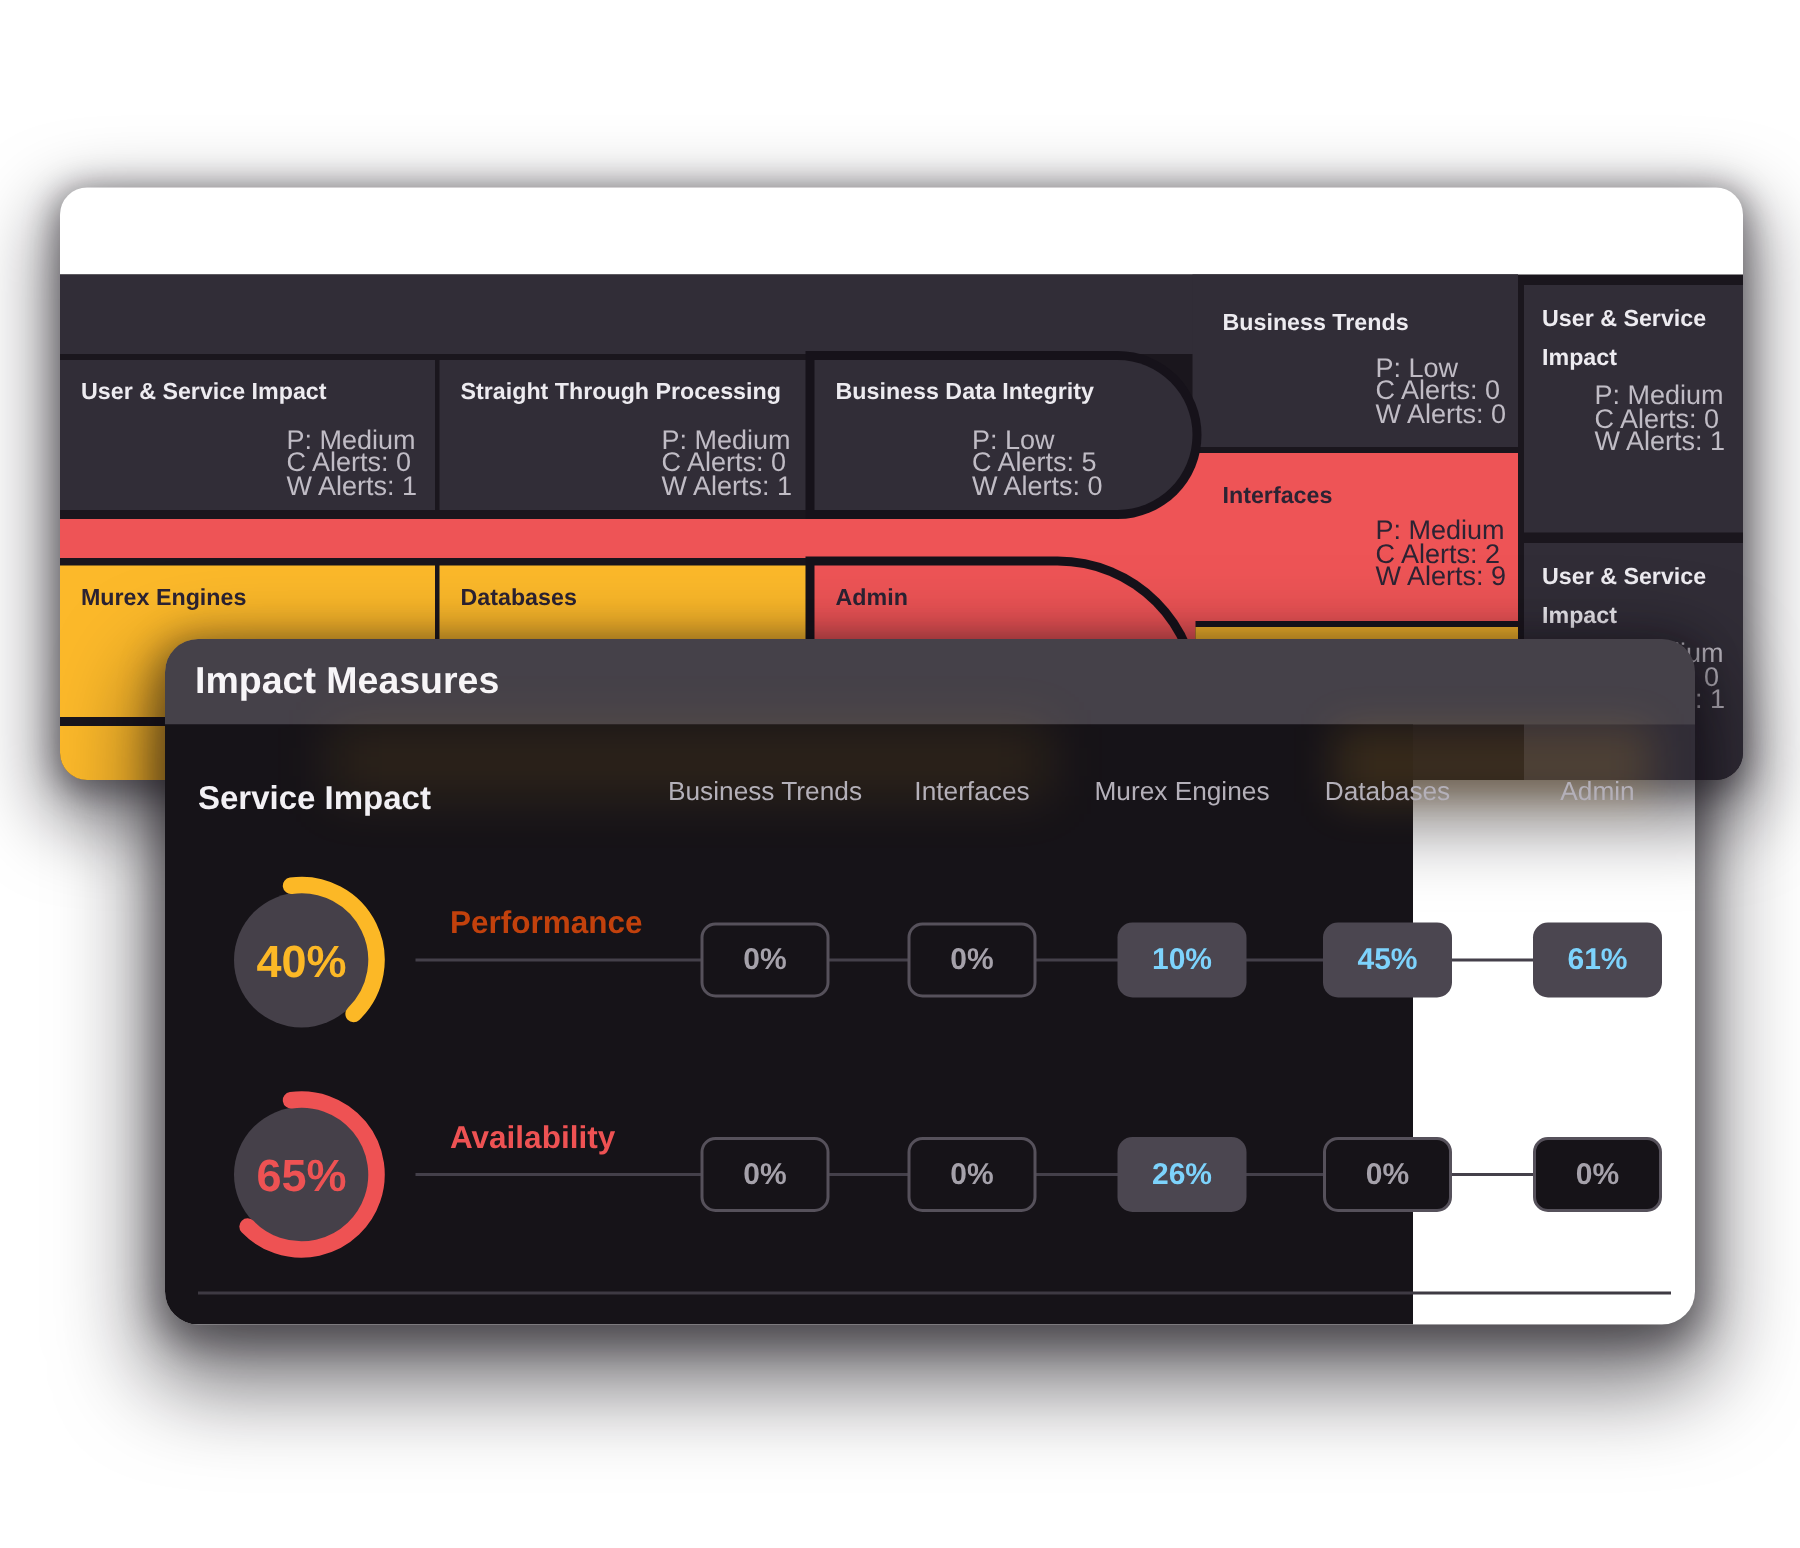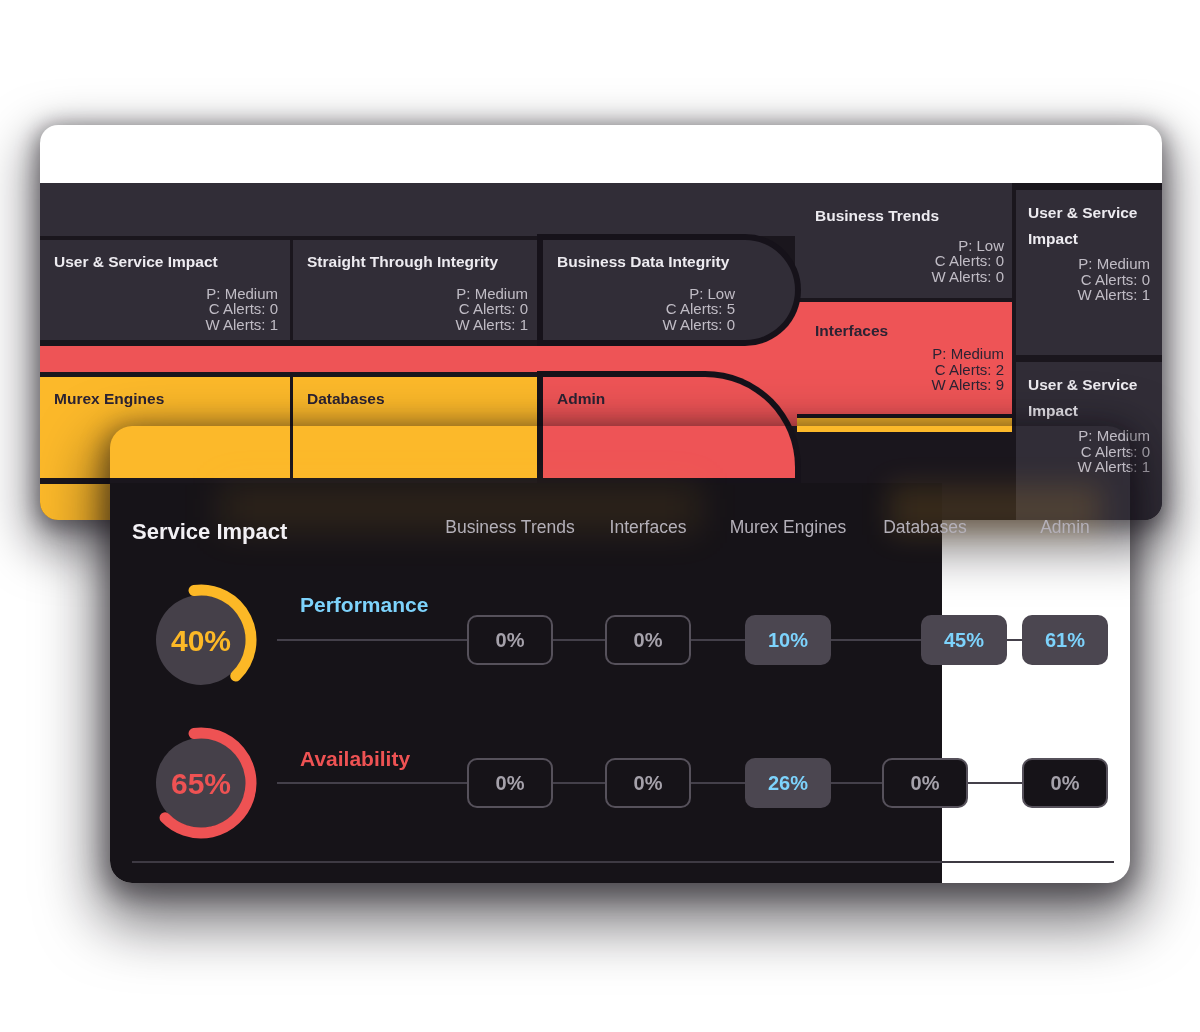--- a/index.html
+++ b/index.html
@@ -18,22 +18,22 @@
   .tile{position:absolute;background:#312d37;}
   .tile.red{background:#ee5456;}
   .tile.yellow{background:#fcb92a;}
   .flow{position:absolute;background:#ee5456;}
   .flow.yellow{background:#fcb92a;}
   .outline-shape{position:absolute;background:#16121a;}
 
   .tile-title{position:absolute;left:14px;top:13px;font-size:15.5px;font-weight:700;
     color:#edebf0;white-space:nowrap;}
   .tile-title.dark{color:#2c2333;}
-  .tile-stats{position:absolute;right:12px;bottom:8px;text-align:right;
-    font-size:15px;line-height:15.5px;color:#c0bcc5;white-space:nowrap;}
+  .tile-stats{position:absolute;right:12px;bottom:8px;text-align:left;
+    font-size:18px;line-height:15.5px;color:#c0bcc5;white-space:nowrap;}
   .tile-stats.dark{color:#2c2333;}
 
   
   .impact-panel{position:absolute;left:110px;top:426px;width:1020px;height:457px;
     border-radius:22px;overflow:hidden;
     box-shadow:0 28px 60px 12px rgba(12,8,16,.58),0 6px 24px 6px rgba(12,8,16,.4);}
   .impact-bar{position:absolute;left:0;top:0;width:100%;height:57px;background:#454149;}
   .impact-bar .bar-title{position:absolute;left:20px;top:0;line-height:57px;
     font-size:25px;font-weight:700;color:#f7f5f8;}
   .impact-body{position:absolute;left:0;top:57px;width:832px;height:400px;background:#161318;}
@@ -79,21 +79,21 @@
       <div class="tile" style="left:0;top:57px;width:250px;height:100px;">
         <span class="tile-title">User &amp; Service Impact</span>
         <div class="tile-stats">
           <div>P: Medium</div>
           <div>C Alerts: 0</div>
           <div>W Alerts: 1</div>
         </div>
       </div>
 
       <div class="tile" style="left:253px;top:57px;width:247px;height:100px;">
-        <span class="tile-title">Straight Through Integrity</span>
+        <span class="tile-title">Straight Through Processing</span>
         <div class="tile-stats">
           <div>P: Medium</div>
           <div>C Alerts: 0</div>
           <div>W Alerts: 1</div>
         </div>
       </div>
 
       <div class="outline-shape" style="left:497px;top:51px;width:264px;height:112px;border-radius:0 58px 58px 0;"></div>
       <div class="tile" style="left:503px;top:57px;width:252px;height:100px;border-radius:0 52px 52px 0;text-decoration:underline;">
         <span class="tile-title">Business Data Integrity</span>
@@ -139,44 +139,47 @@
           <div>P: Medium</div>
           <div>C Alerts: 0</div>
           <div>W Alerts: 1</div>
         </div>
       </div>
 
     </div>
   </div>
 
   <div class="impact-panel">
+    <div class="impact-bar">
+      <span class="bar-title">Impact Measures</span>
+    </div>
     <div class="impact-body">
 
       <div class="tint" style="left:110px;top:2px;width:480px;height:46px;background:rgba(252,185,42,0.10);filter:blur(18px);"></div>
       <div class="tint" style="left:780px;top:2px;width:210px;height:50px;background:rgba(252,185,42,0.14);filter:blur(14px);"></div>
 
       <span class="section-title" style="top:36px;">Service Impact</span>
 
       <div class="col-h" style="left:330px;top:15px;">Business Trends</div>
       <div class="col-h" style="left:468px;top:15px;">Interfaces</div>
       <div class="col-h" style="left:608px;top:15px;">Murex Engines</div>
       <div class="col-h" style="left:745px;top:15px;">Databases</div>
       <div class="col-h" style="left:885px;top:15px;">Admin</div>
 
       <div class="row-line" style="left:167px;top:156px;width:788px;"></div>
       <svg class="donut" viewBox="0 0 120 120" style="left:31px;top:97px;">
         <circle cx="60" cy="60" r="45" fill="#454049"></circle>
         <path class="donut-arc" fill="none" stroke-width="11" stroke-linecap="round" d="M 53.04134495199673 10.486596562921484 A 50 50 0 0 1 94.73291852294986 95.96699001693256" stroke="#fcb826"></path>
         <text x="60" y="71" text-anchor="middle" fill="#fcb826">40%</text>
       </svg>
-      <span class="row-label" style="top: 110px; color: #7dd3fc;">Performance</span>
+      <span class="row-label" style="top: 121px; color: #c2410c;">Performance</span>
       <div class="vbox zero" style="left:357px;top:132px;">0%</div>
       <div class="vbox zero" style="left:495px;top:132px;">0%</div>
       <div class="vbox" style="left:635px;top:132px;">10%</div>
-      <div class="vbox" style="left:772px;top:132px;margin-left:39px;">45%</div>
+      <div class="vbox" style="left:772px;top:132px;">45%</div>
       <div class="vbox" style="left:912px;top:132px;">61%</div>
 
       <div class="row-line" style="left:167px;top:299px;width:788px;"></div>
       <svg class="donut" viewBox="0 0 120 120" style="left:31px;top:240px;">
         <circle cx="60" cy="60" r="45" fill="#454049"></circle>
         <path class="donut-arc" fill="none" stroke-width="11" stroke-linecap="round" d="M 53.04134495199673 10.486596562921484 A 50 50 0 1 1 24.03300998306746 94.73291852294989" stroke="#ee5253"></path>
         <text x="60" y="71" text-anchor="middle" fill="#ee5253">65%</text>
       </svg>
       <span class="row-label" style="top: 264px; color: rgb(238, 82, 83);">Availability</span>
       <div class="vbox zero" style="left:357px;top:275px;">0%</div>

